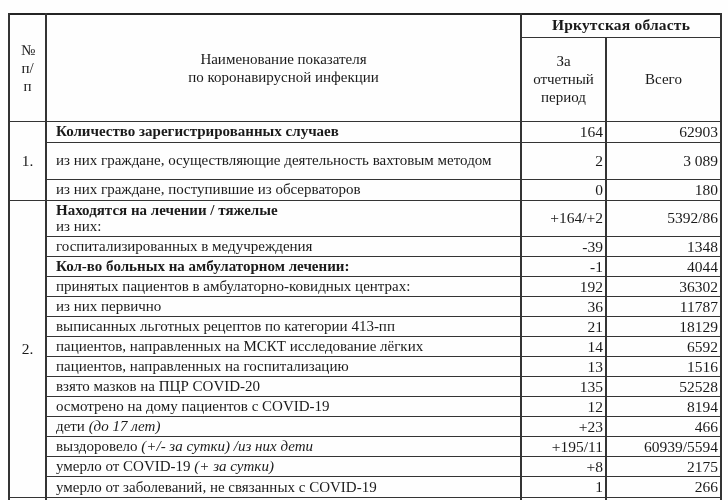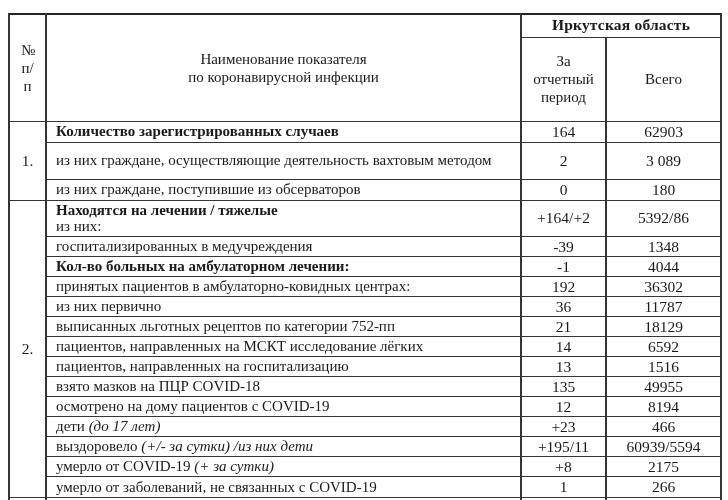--- a/index.html
+++ b/index.html
@@ -30,21 +30,21 @@
   
   tr.region-row { height: 23px; }
   tr.subhead-row { height: 84px; }
   th { font-weight: normal; font-size: 15px; text-align: center; padding: 0 11px; line-height: 1.2; }
   th.th-region { font-weight: bold; font-size: 15.5px; letter-spacing: .2px; }
   th.th-num { font-size: 15px; }
   th.th-name { font-size: 15px; }
 
   
   td.label { text-align: left; padding: 1px 8px 1px 9px; font-size: 15px; line-height: 1.13; }
-  td.num   { text-align: center; font-size: 15.5px; padding: 0 2px; }
+  td.num   { text-align: right; font-size: 15.5px; padding: 0 2px; }
   td.num-cell { text-align: center; font-size: 15.5px; }
   .b  { font-weight: bold; text-align: right; }
   .it { font-style: italic; }
   .justify { text-align: justify; }
   tr.h21 { height: 21px; }
   tr.h37 { height: 37px; }
   tr.h31 { height: 31px; }
   tr.h20 { height: 20px; }
   tr.stub td { height: 13px; }
 </style>
@@ -107,38 +107,38 @@
         <td class="label">принятых пациентов в амбулаторно-ковидных центрах:</td>
         <td class="num">192</td>
         <td class="num">36302</td>
       </tr>
       <tr class="h20">
         <td class="label">из них первично</td>
         <td class="num">36</td>
         <td class="num">11787</td>
       </tr>
       <tr class="h20">
-        <td class="label">выписанных льготных рецептов по категории 752-пп</td>
+        <td class="label">выписанных льготных рецептов по категории 413-пп</td>
         <td class="num">21</td>
         <td class="num">18129</td>
       </tr>
       <tr class="h20">
         <td class="label">пациентов, направленных на МСКТ исследование лёгких</td>
         <td class="num">14</td>
         <td class="num">6592</td>
       </tr>
       <tr class="h20">
         <td class="label">пациентов, направленных на госпитализацию</td>
         <td class="num">13</td>
         <td class="num">1516</td>
       </tr>
       <tr class="h20">
-        <td class="label">взято мазков на ПЦР COVID-18</td>
+        <td class="label">взято мазков на ПЦР COVID-20</td>
         <td class="num">135</td>
-        <td class="num">49955</td>
+        <td class="num">52528</td>
       </tr>
       <tr class="h20">
         <td class="label">осмотрено на дому пациентов с COVID-19</td>
         <td class="num">12</td>
         <td class="num">8194</td>
       </tr>
       <tr class="h20">
         <td class="label"><span>дети</span> <span class="it">(до 17 лет)</span></td>
         <td class="num">+23</td>
         <td class="num">466</td>

